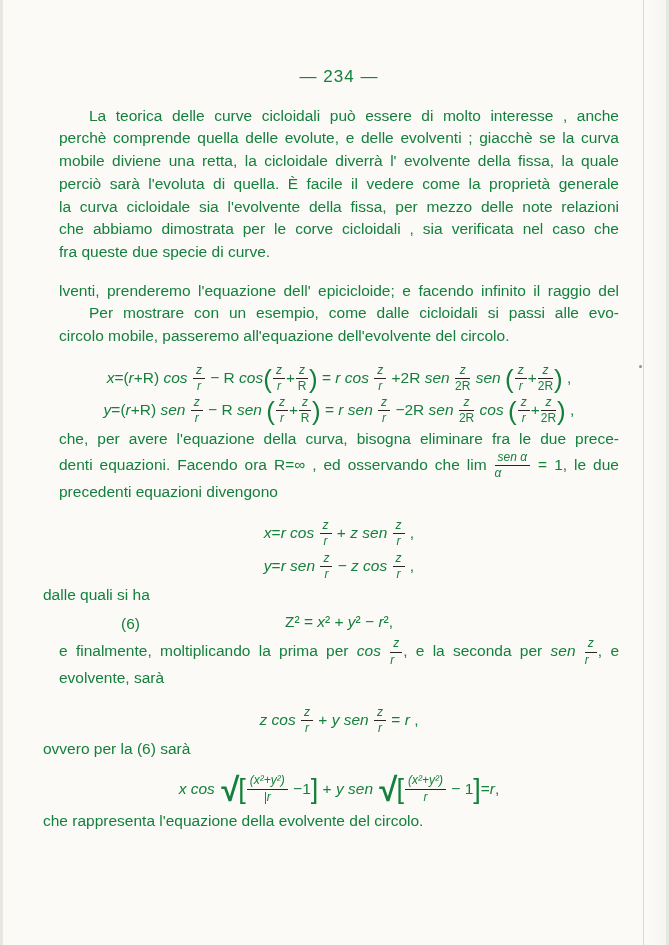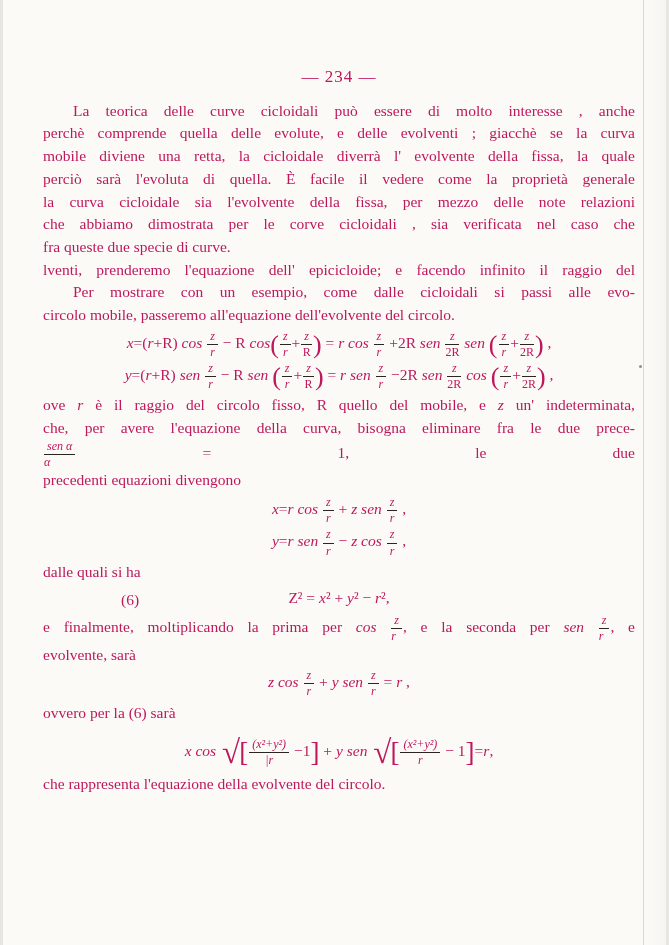--- a/index.html
+++ b/index.html
@@ -1,22 +1,22 @@
 <!DOCTYPE html>
 <html><head>
 <meta charset="utf-8">
 <style>
   html,body{margin:0;padding:0;background:#e8e6e1;}
   .page{
     position:relative;
     width:663px;height:945px;
     margin:0 auto;
     background:#fbfaf7;
-    font-family:Liberation Serif, serif;
-    color:#be185d;
+    font-family:Liberation Sans, sans-serif;
+    color:#15803d;
     overflow:hidden;
   }
   .scan-edge{
     position:absolute;top:0;bottom:0;right:22px;width:1px;
     background:#ddd9d2;
   }
   .scan-shade{
     position:absolute;top:0;bottom:0;right:0;width:22px;
     background:linear-gradient(to right,rgba(0,0,0,0),rgba(0,0,0,0.02));
   }
@@ -28,21 +28,21 @@
     position:absolute;left:40px;top:66px;width:592px;
     font-size:15.5px;line-height:22.7px;
   }
   .pagenum{
     text-align:center;font-size:17px;letter-spacing:1px;
     margin:0 0 11px 0;
   }
   .line{white-space:nowrap;}
   .line.jl{text-align:justify;text-align-last:justify;}
   .line.ind{padding-left:30px;}
-  .para{margin:0;}
+  .para{margin:16px;}
   
   .eq{text-align:center;white-space:nowrap;margin:3px 0;}
   .mi,.it{font-style:italic;}
   .frac{
     display:inline-block;vertical-align:middle;text-align:center;
     font-size:12px;line-height:1.1;margin:0 1px;
   }
   .frac .num{display:block;border-bottom:1px solid #2a2520;padding:0 3px 1px 3px;}
   .frac .den{display:block;padding-top:1px;}
   .mpar{font-size:26px;vertical-align:middle;line-height:1;}
@@ -81,23 +81,22 @@
         <div class="line jl ind">Per mostrare con un esempio, come dalle cicloidali si passi alle evo-</div>
         <div class="line">circolo mobile, passeremo all'equazione dell'evolvente del circolo.</div>
       </div>
 
 
     <div class="eq"><span class="mi">x</span><span class="mt">=(</span><span class="mi">r</span><span class="mt">+R) </span><span class="mi">cos </span><span class="frac"><span class="num it">z</span><span class="den it">r</span></span><span class="mt"> − R </span><span class="mi">cos</span><span class="mpar">(</span><span class="frac"><span class="num it">z</span><span class="den it">r</span></span><span class="mt">+</span><span class="frac"><span class="num it">z</span><span class="den">R</span></span><span class="mpar">)</span><span class="mt"> = </span><span class="mi">r cos </span><span class="frac"><span class="num it">z</span><span class="den it">r</span></span><span class="mt"> +2R </span><span class="mi">sen </span><span class="frac"><span class="num it">z</span><span class="den">2R</span></span><span class="mt">  </span><span class="mi">sen </span><span class="mpar">(</span><span class="frac"><span class="num it">z</span><span class="den it">r</span></span><span class="mt">+</span><span class="frac"><span class="num it">z</span><span class="den">2R</span></span><span class="mpar">)</span><span class="mt"> ,</span></div>
 
     <div class="eq"><span class="mi">y</span><span class="mt">=(</span><span class="mi">r</span><span class="mt">+R) </span><span class="mi">sen </span><span class="frac"><span class="num it">z</span><span class="den it">r</span></span><span class="mt"> − R </span><span class="mi">sen </span><span class="mpar">(</span><span class="frac"><span class="num it">z</span><span class="den it">r</span></span><span class="mt">+</span><span class="frac"><span class="num it">z</span><span class="den">R</span></span><span class="mpar">)</span><span class="mt"> = </span><span class="mi">r sen </span><span class="frac"><span class="num it">z</span><span class="den it">r</span></span><span class="mt"> −2R </span><span class="mi">sen </span><span class="frac"><span class="num it">z</span><span class="den">2R</span></span><span class="mt">  </span><span class="mi">cos </span><span class="mpar">(</span><span class="frac"><span class="num it">z</span><span class="den it">r</span></span><span class="mt">+</span><span class="frac"><span class="num it">z</span><span class="den">2R</span></span><span class="mpar">)</span><span class="mt"> ,</span></div>
 
     <div class="para mt2">
-      <div class="line jl"><span class="mt">ove </span><span class="mi">r</span><span class="mt"> è il raggio del circolo fisso, R quello del mobile, e </span><span class="mi">z</span><span class="mt"> un' indeterminata,</span></div>
       <div class="line jl">che, per avere l'equazione della curva, bisogna eliminare fra le due prece-</div>
-      <div class="line jl"><span class="frac"><span class="num it">sen α</span><span class="den it">α</span></span><span class="mt"> = 1, le due</span></div>
+      <div class="line jl"><span class="mt">denti equazioni. Facendo ora R=∞ , ed osservando che lim </span><span class="frac"><span class="num it">sen α</span><span class="den it">α</span></span><span class="mt"> = 1, le due</span></div>
       <div class="line">precedenti equazioni divengono</div>
     </div>
 
     <div class="eq mt4"><span class="mi">x</span><span class="mt">=</span><span class="mi">r cos </span><span class="frac"><span class="num it">z</span><span class="den it">r</span></span><span class="mt"> + </span><span class="mi">z sen </span><span class="frac"><span class="num it">z</span><span class="den it">r</span></span><span class="mt"> ,</span></div>
 
     <div class="eq"><span class="mi">y</span><span class="mt">=</span><span class="mi">r sen </span><span class="frac"><span class="num it">z</span><span class="den it">r</span></span><span class="mt"> − </span><span class="mi">z cos </span><span class="frac"><span class="num it">z</span><span class="den it">r</span></span><span class="mt"> ,</span></div>
 
     <div class="line mt2">dalle quali si ha</div>
 
     <div class="eqrow">

